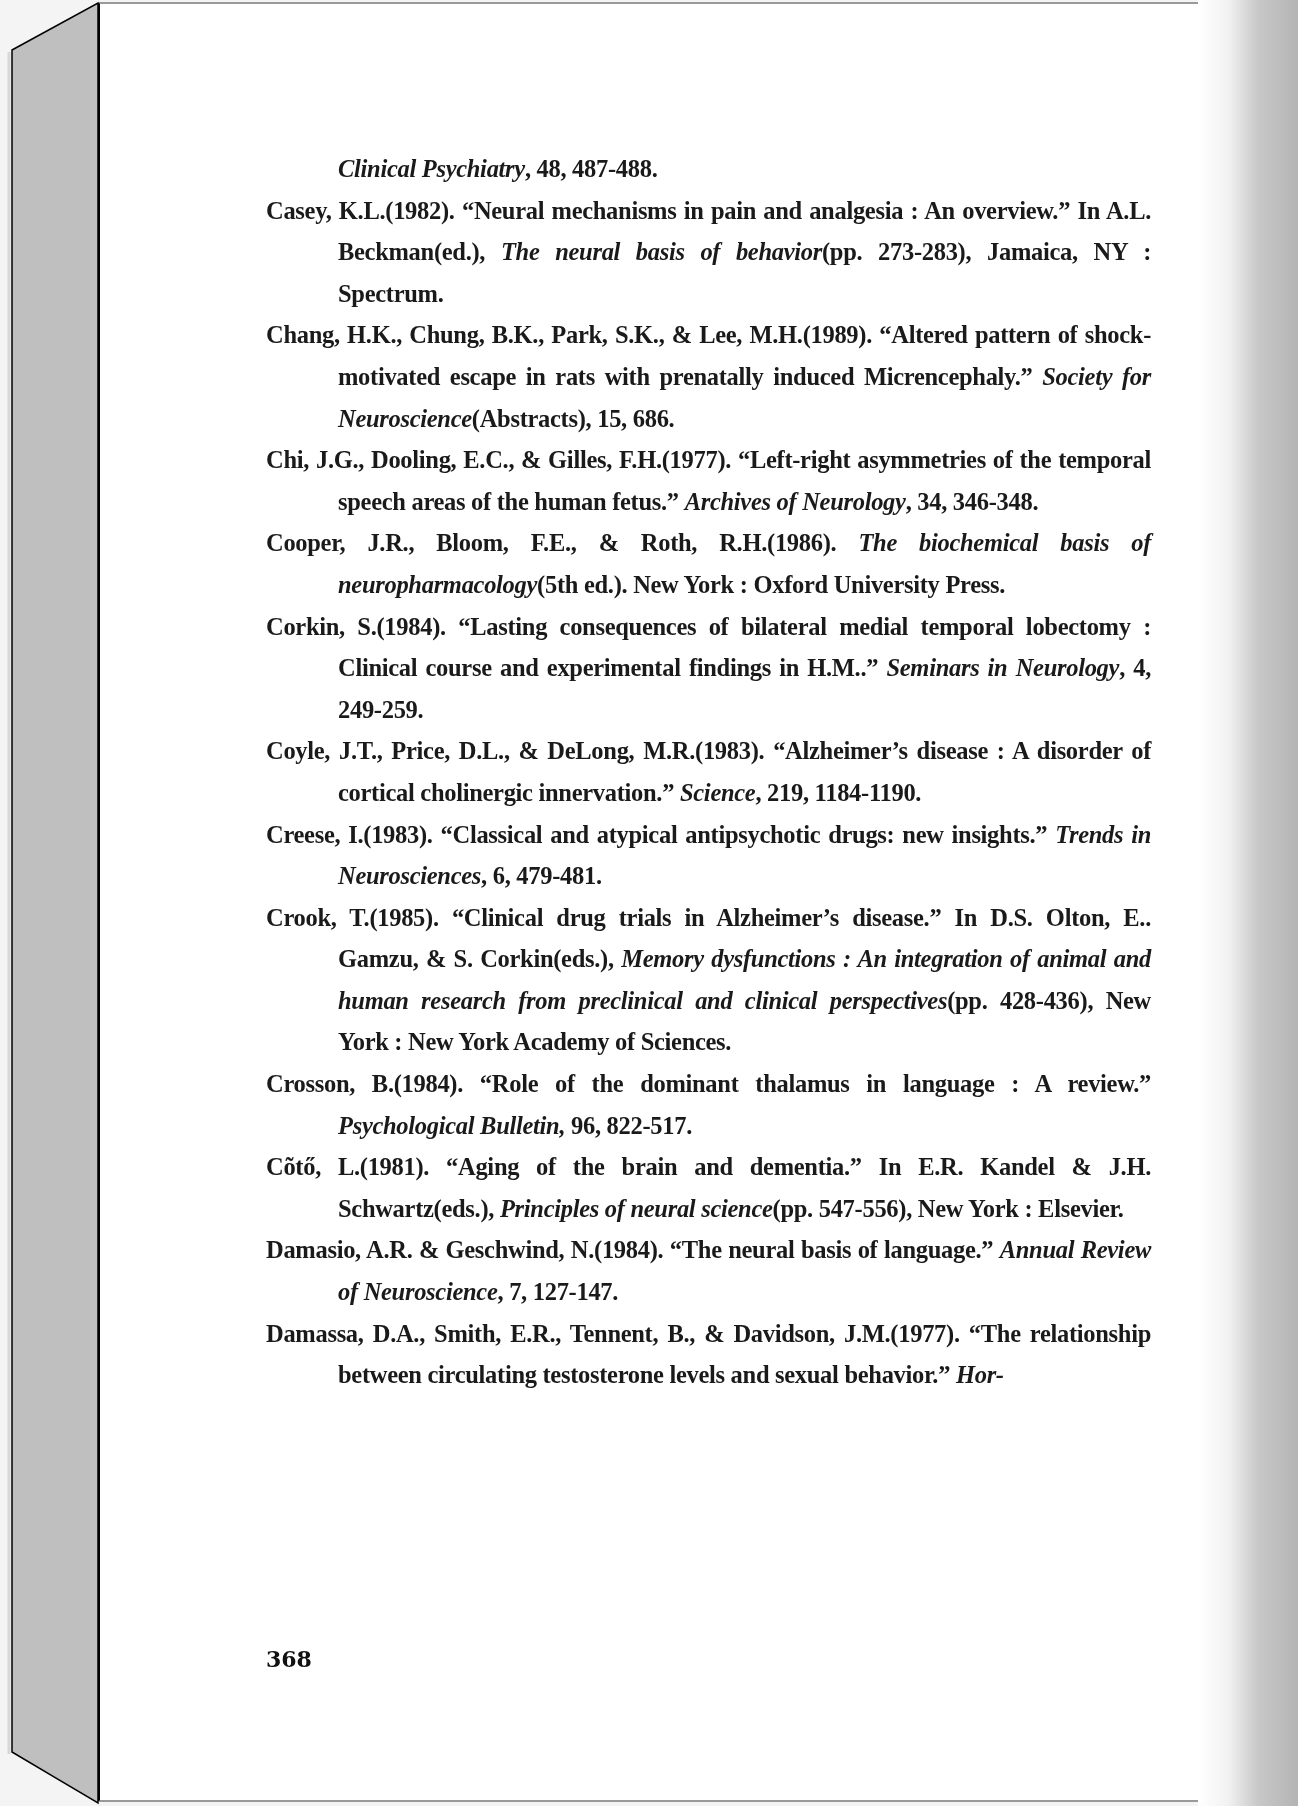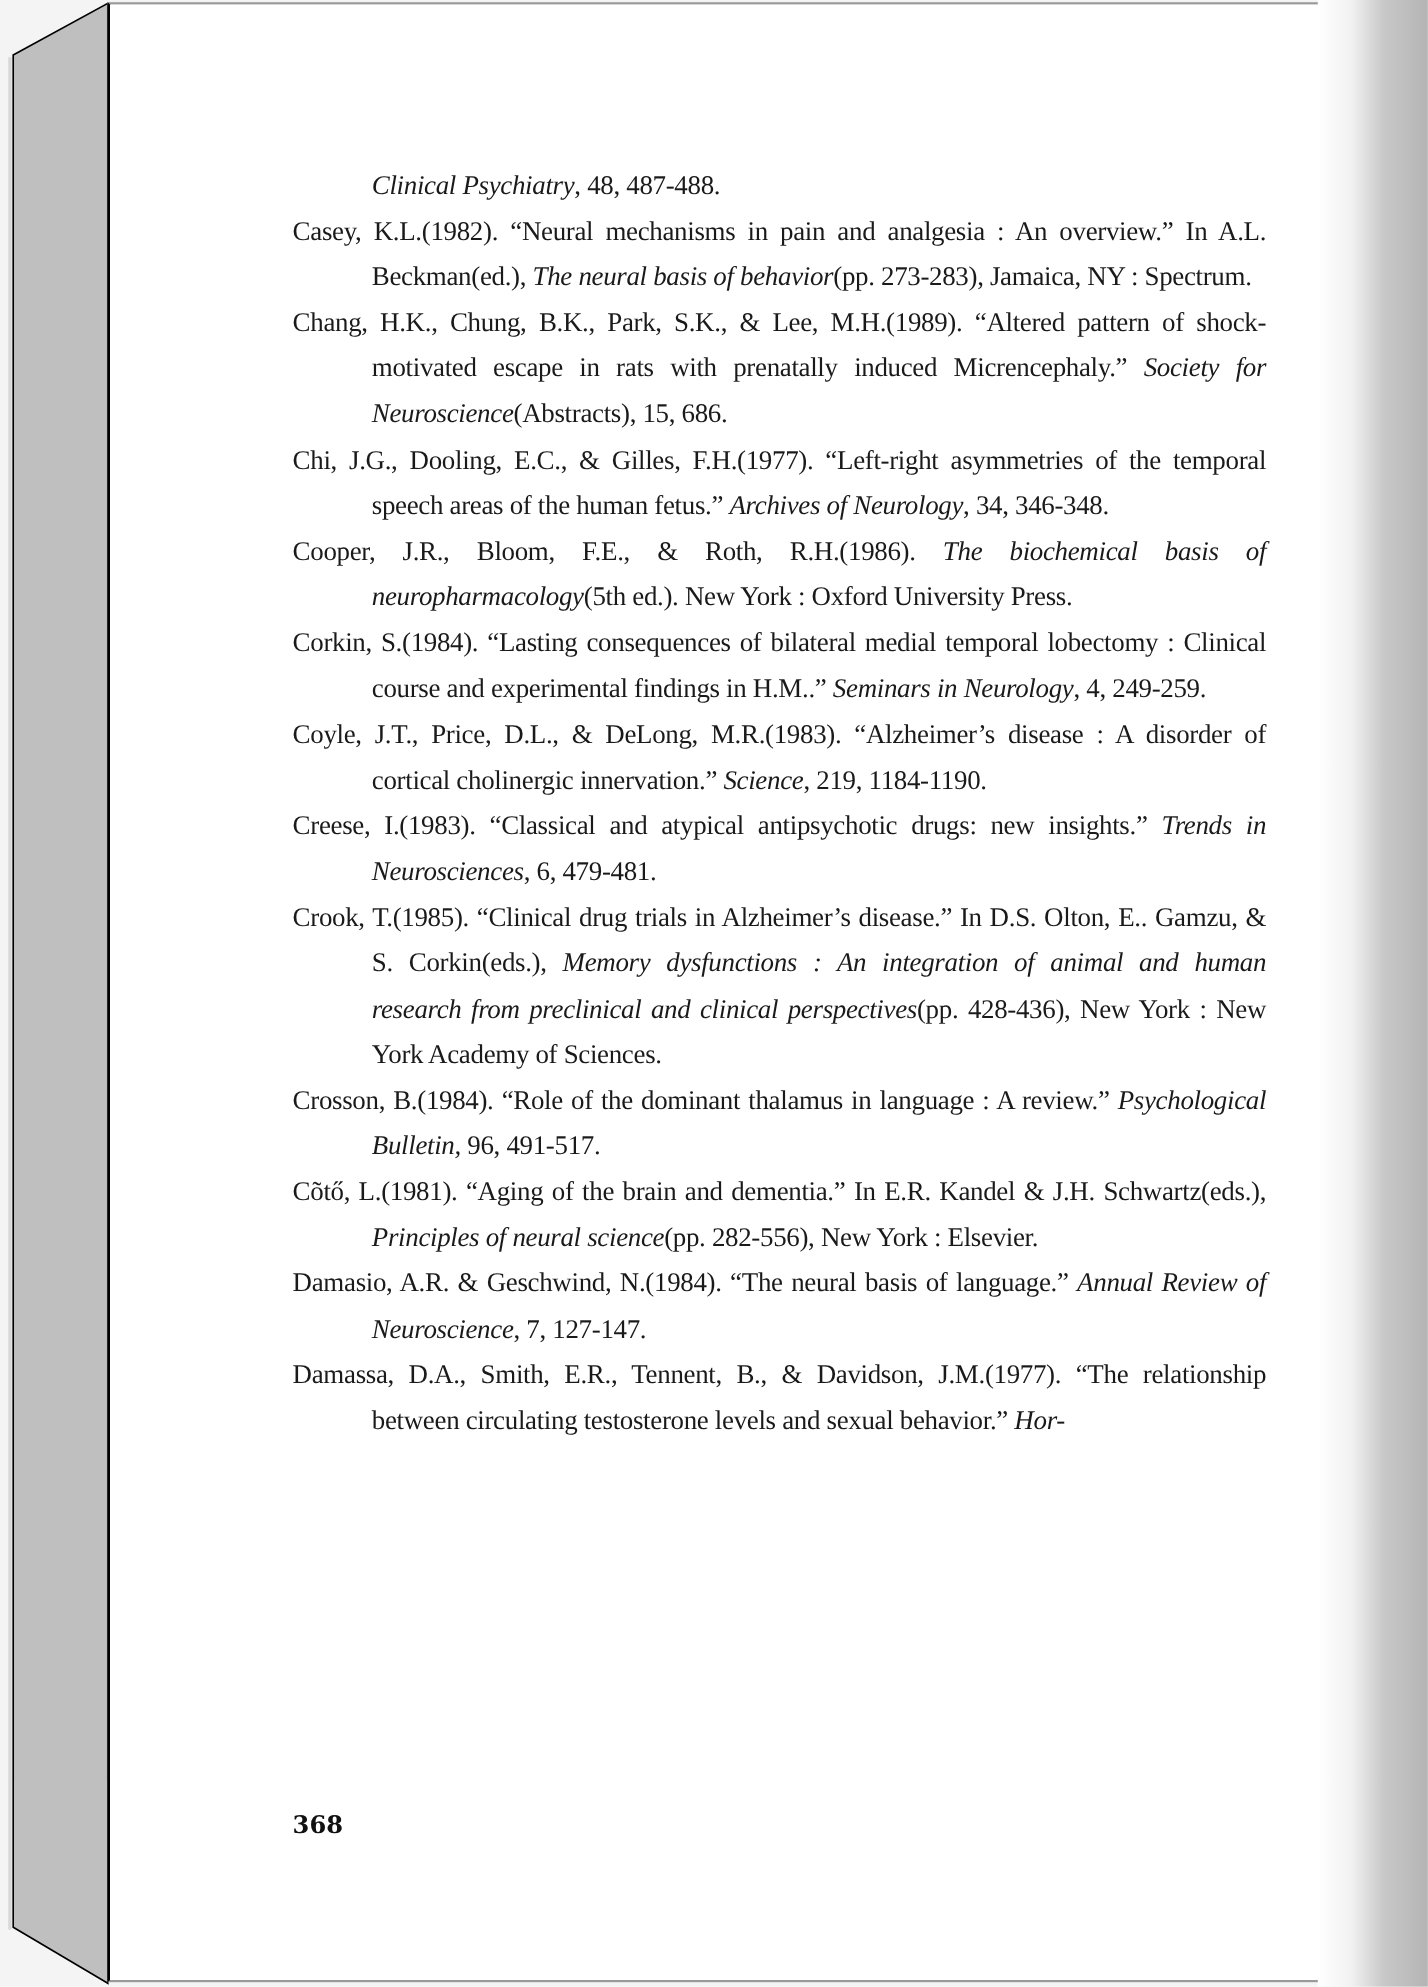--- a/index.html
+++ b/index.html
@@ -22,21 +22,21 @@
   }
   .page-shadow {
     position: absolute; right: 0; top: 0; width: 100px; height: 1806px;
     background: linear-gradient(to right, #ffffff 0%, #f2f2f2 30%, #c8c8c8 60%, #b4b4b4 100%);
   }
   .text {
     position: absolute; left: 266px; top: 148px; width: 885px;
     font-size: 24.5px; line-height: 41.6px; color: #1a1a1a;
     letter-spacing: -0.3px;
   }
-  .entry { margin: 0; padding-left: 72px; text-indent: -72px; text-align: justify; }
+  .entry { margin: 0; padding-left: 72px; text-indent: -72px; text-align: justify; font-weight: bold; }
   .entry.cont { padding-left: 72px; text-indent: 0; }
   .entry i { font-style: italic; }
   .page-number {
     position: absolute; left: 266px; top: 1646px;
     font-size: 22px; font-weight: bold; color: #111;
     font-family: "DejaVu Serif", serif;
     text-align: right;
   }
 </style>
 </head>
@@ -53,20 +53,20 @@
   <div class="text" id="refs">
       <p class="entry cont"><i>Clinical Psychiatry</i><span>, 48, 487-488.</span></p>
       <p class="entry"><span>Casey, K.L.(1982). “Neural mechanisms in pain and analgesia : An overview.” In A.L. Beckman(ed.), </span><i>The neural basis of behavior</i><span>(pp. 273-283), Jamaica, NY : Spectrum.</span></p>
       <p class="entry"><span>Chang, H.K., Chung, B.K., Park, S.K., &amp; Lee, M.H.(1989). “Altered pattern of shock-motivated escape in rats with prenatally induced Micrencephaly.” </span><i>Society for Neuroscience</i><span>(Abstracts), 15, 686.</span></p>
       <p class="entry"><span>Chi, J.G., Dooling, E.C., &amp; Gilles, F.H.(1977). “Left-right asymmetries of the temporal speech areas of the human fetus.” </span><i>Archives of Neurology</i><span>, 34, 346-348.</span></p>
       <p class="entry"><span>Cooper, J.R., Bloom, F.E., &amp; Roth, R.H.(1986). </span><i>The biochemical basis of neuropharmacology</i><span>(5th ed.). New York : Oxford University Press.</span></p>
       <p class="entry"><span>Corkin, S.(1984). “Lasting consequences of bilateral medial temporal lobectomy : Clinical course and experimental findings in H.M..” </span><i>Seminars in Neurology</i><span>, 4, 249-259.</span></p>
       <p class="entry"><span>Coyle, J.T., Price, D.L., &amp; DeLong, M.R.(1983). “Alzheimer’s disease : A disorder of cortical cholinergic innervation.” </span><i>Science</i><span>, 219, 1184-1190.</span></p>
       <p class="entry"><span>Creese, I.(1983). “Classical and atypical antipsychotic drugs: new insights.” </span><i>Trends in Neurosciences</i><span>, 6, 479-481.</span></p>
       <p class="entry"><span>Crook, T.(1985). “Clinical drug trials in Alzheimer’s disease.” In D.S. Olton, E.. Gamzu, &amp; S. Corkin(eds.), </span><i>Memory dysfunctions : An integration of animal and human research from preclinical and clinical perspectives</i><span>(pp. 428-436), New York : New York Academy of Sciences.</span></p>
-      <p class="entry"><span>Crosson, B.(1984). “Role of the dominant thalamus in language : A review.” </span><i>Psychological Bulletin,</i><span> 96, 491-517.</span></p>
-      <p class="entry"><span>Cõtő, L.(1981). “Aging of the brain and dementia.” In E.R. Kandel &amp; J.H. Schwartz(eds.), </span><i>Principles of neural science</i><span>(pp. 282-556), New York : Elsevier.</span></p>
+      <p class="entry"><span>Crosson, B.(1984). “Role of the dominant thalamus in language : A review.” </span><i>Psychological Bulletin,</i><span> 96, 822-517.</span></p>
+      <p class="entry"><span>Cõtő, L.(1981). “Aging of the brain and dementia.” In E.R. Kandel &amp; J.H. Schwartz(eds.), </span><i>Principles of neural science</i><span>(pp. 547-556), New York : Elsevier.</span></p>
       <p class="entry"><span>Damasio, A.R. &amp; Geschwind, N.(1984). “The neural basis of language.” </span><i>Annual Review of Neuroscience</i><span>, 7, 127-147.</span></p>
       <p class="entry"><span>Damassa, D.A., Smith, E.R., Tennent, B., &amp; Davidson, J.M.(1977). “The relationship between circulating testosterone levels and sexual behavior.” </span><i>Hor-</i></p>
     </div>
 
   <div class="page-number">368</div>
 </div>
 
 </body></html>

